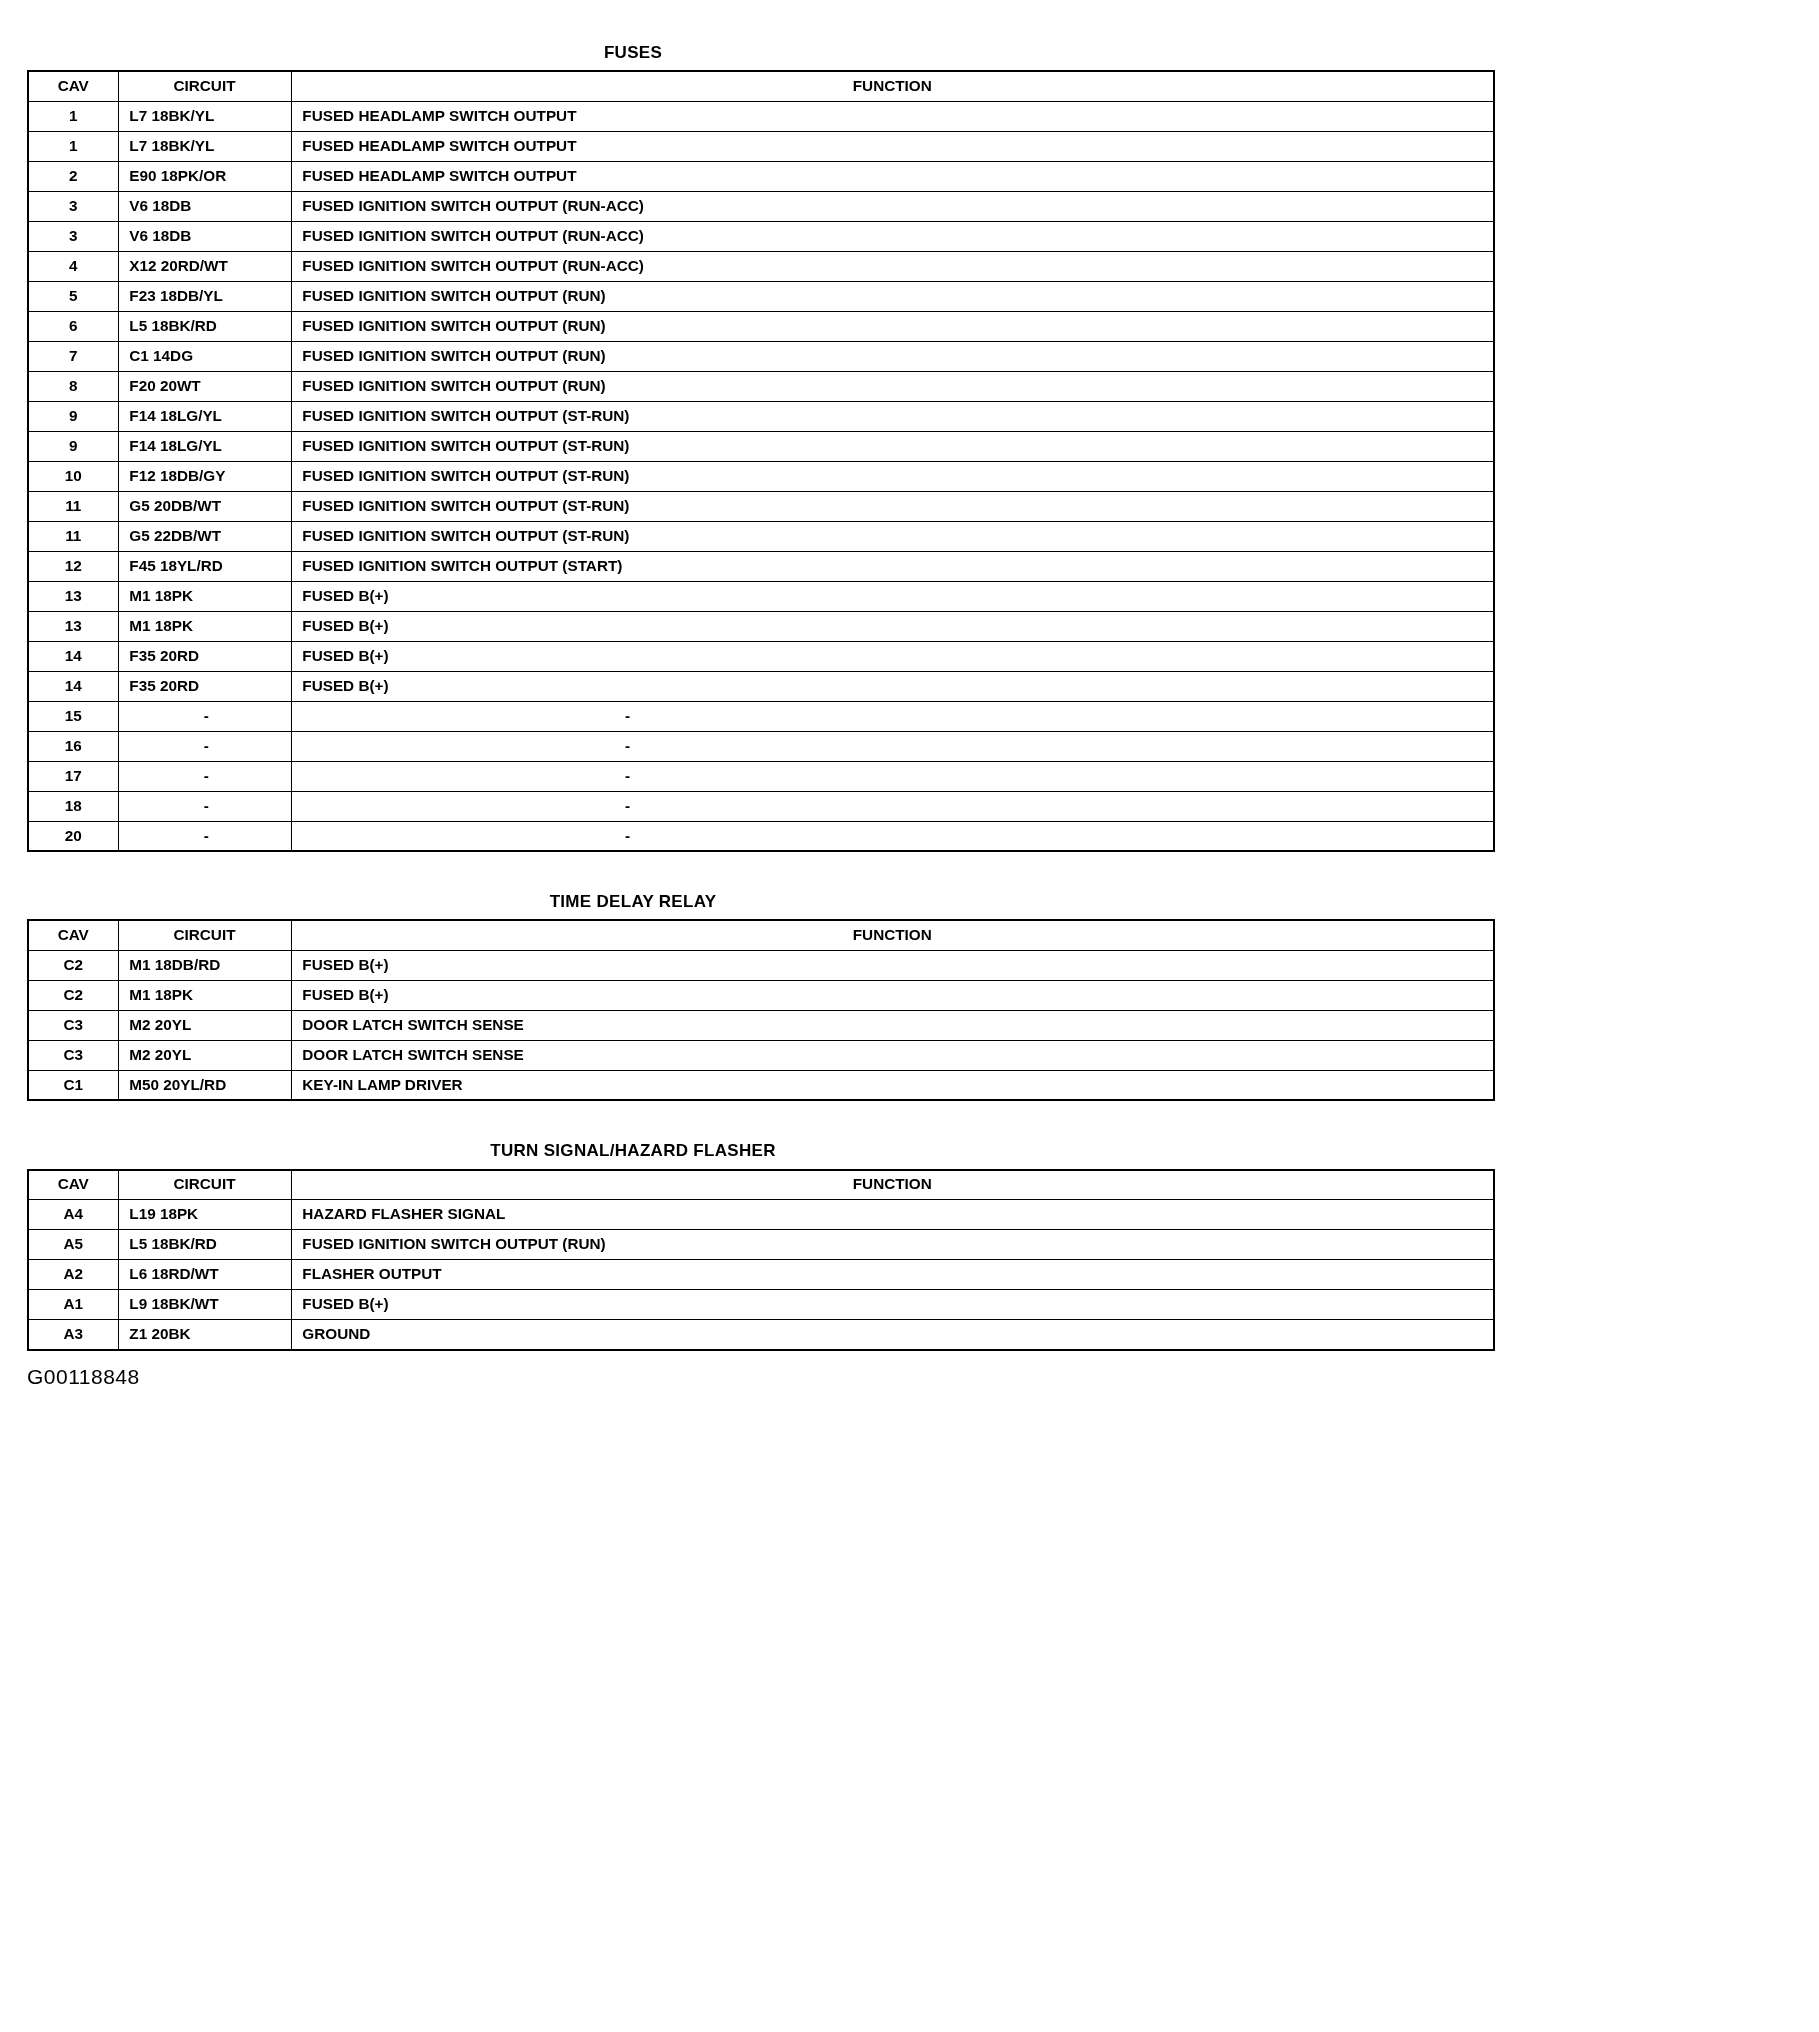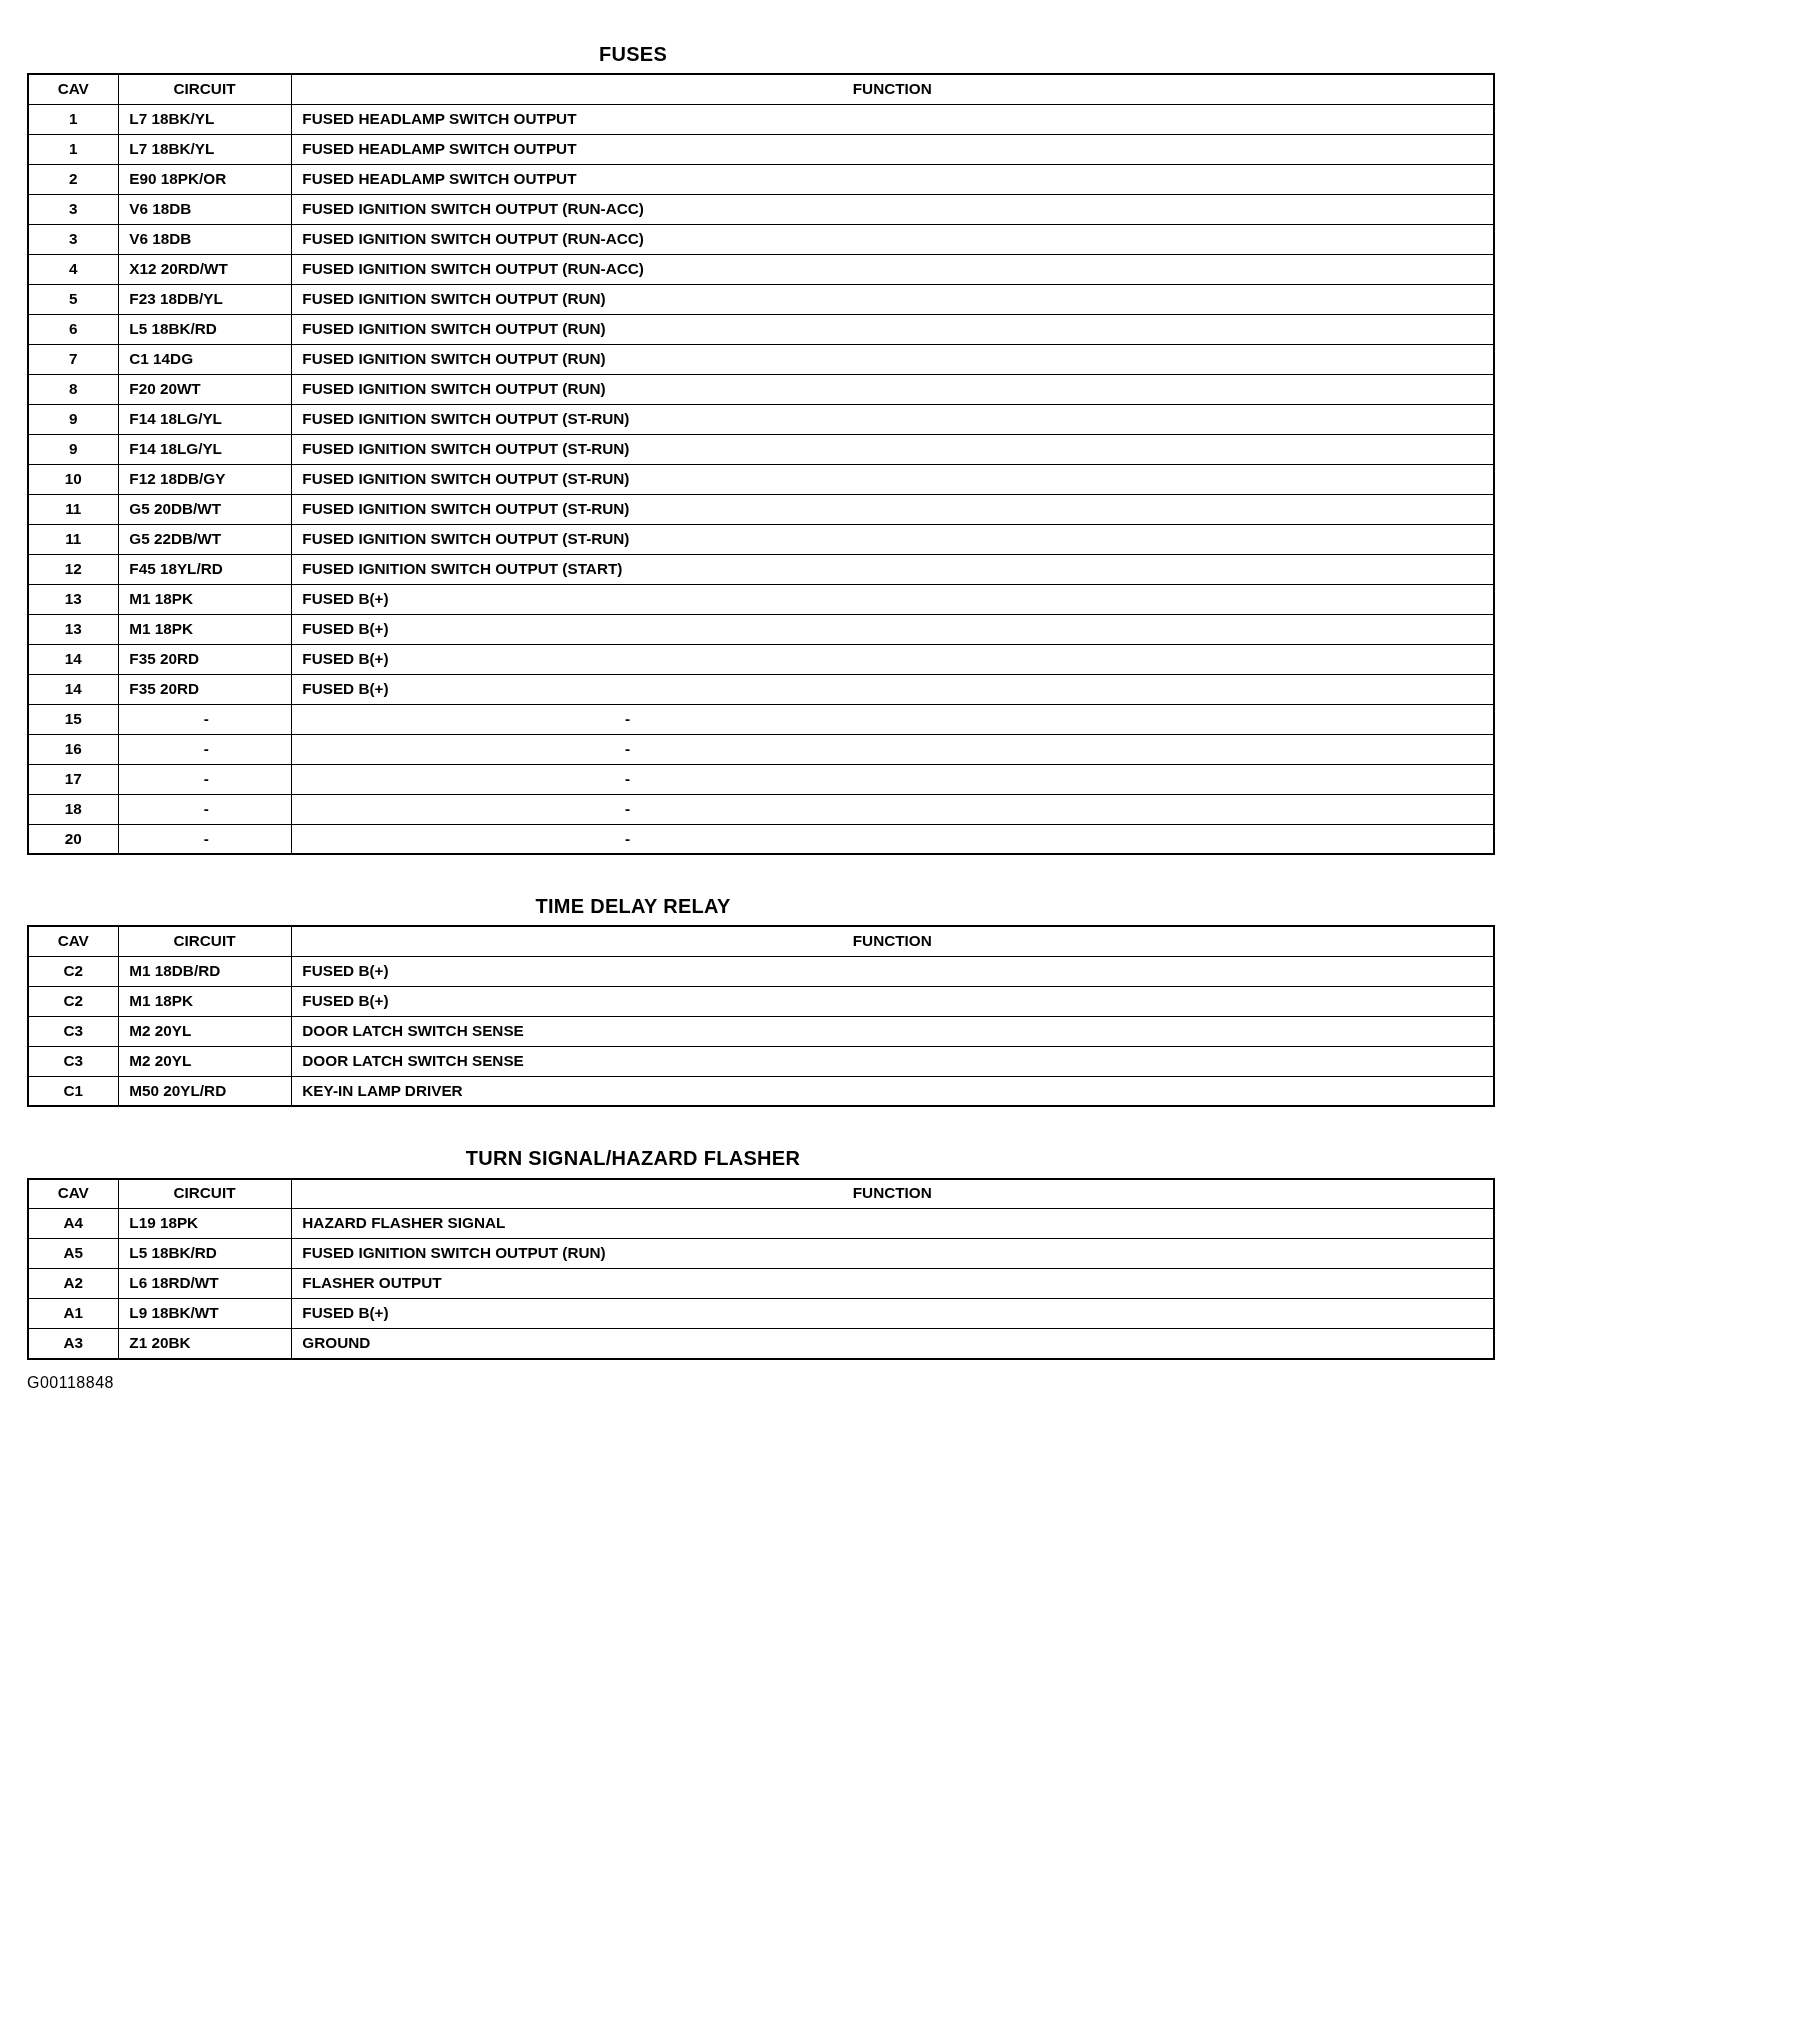--- a/index.html
+++ b/index.html
@@ -18,21 +18,21 @@
   .page {
     padding: 43px 28px 0 27px;
   }
   .section + .section {
     margin-top: 40px;
   }
   .table-title {
     width: 1212px;
     margin: 0 0 7.2px 0;
     text-align: center;
-    font-size: 20px;
+    font-size: 17px;
     font-weight: 700;
     letter-spacing: 0.3px;
   }
   table.spec-table {
     width: 1468px;
     border-collapse: collapse;
     table-layout: fixed;
     border: 2.7px solid #000000;
   }
   col.c-cav { width: 90px; }
@@ -52,21 +52,21 @@
   th.col-function {
     text-align: center;
   }
   td.col-cav { text-align: center; }
   td.col-circuit { text-align: left; padding-left: 10.8px; }
   td.col-function { text-align: left; padding-left: 10.8px; margin-left: 9px; }
   td.col-circuit.dash { text-align: center; }
   td.col-function.dash { text-align: center; padding-right: 540px; }
   .footer-code {
     margin-top: 14.4px;
-    font-size: 16px;
+    font-size: 21px;
     font-weight: 400;
     letter-spacing: 0.5px;
   }
 </style>
 </head>
 <body>
 
 <div class="page">
 
   <section class="section">

